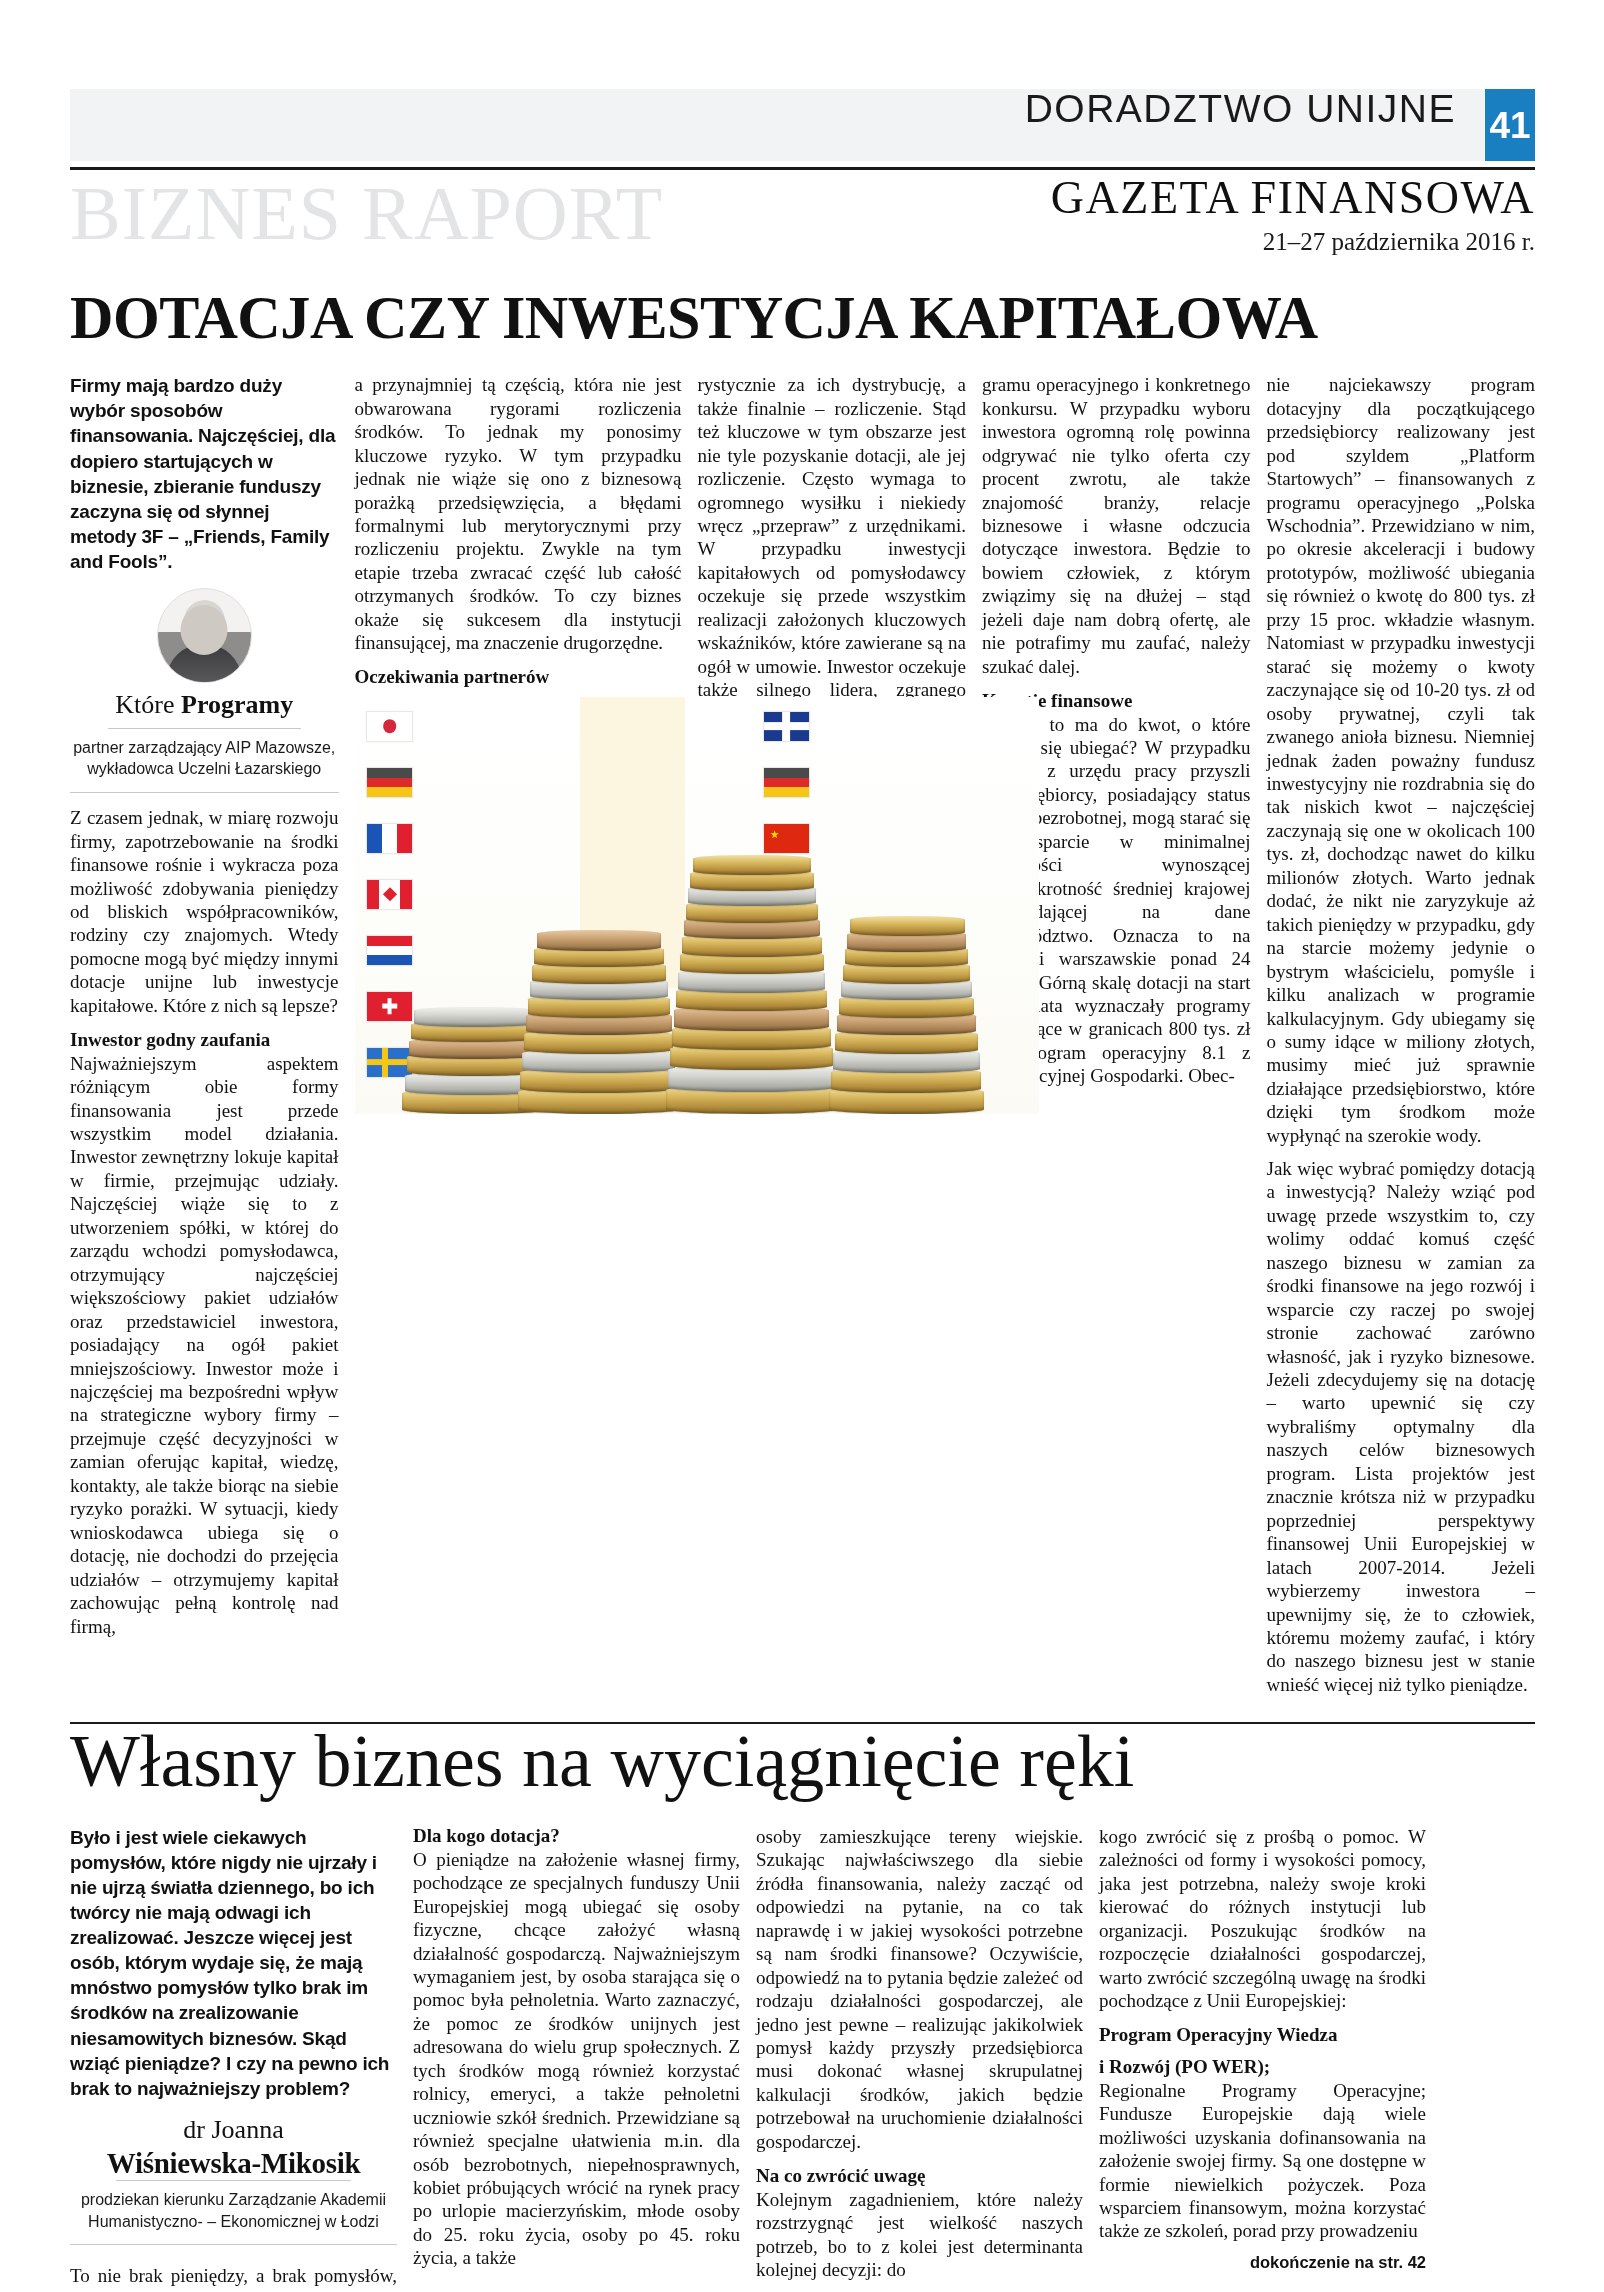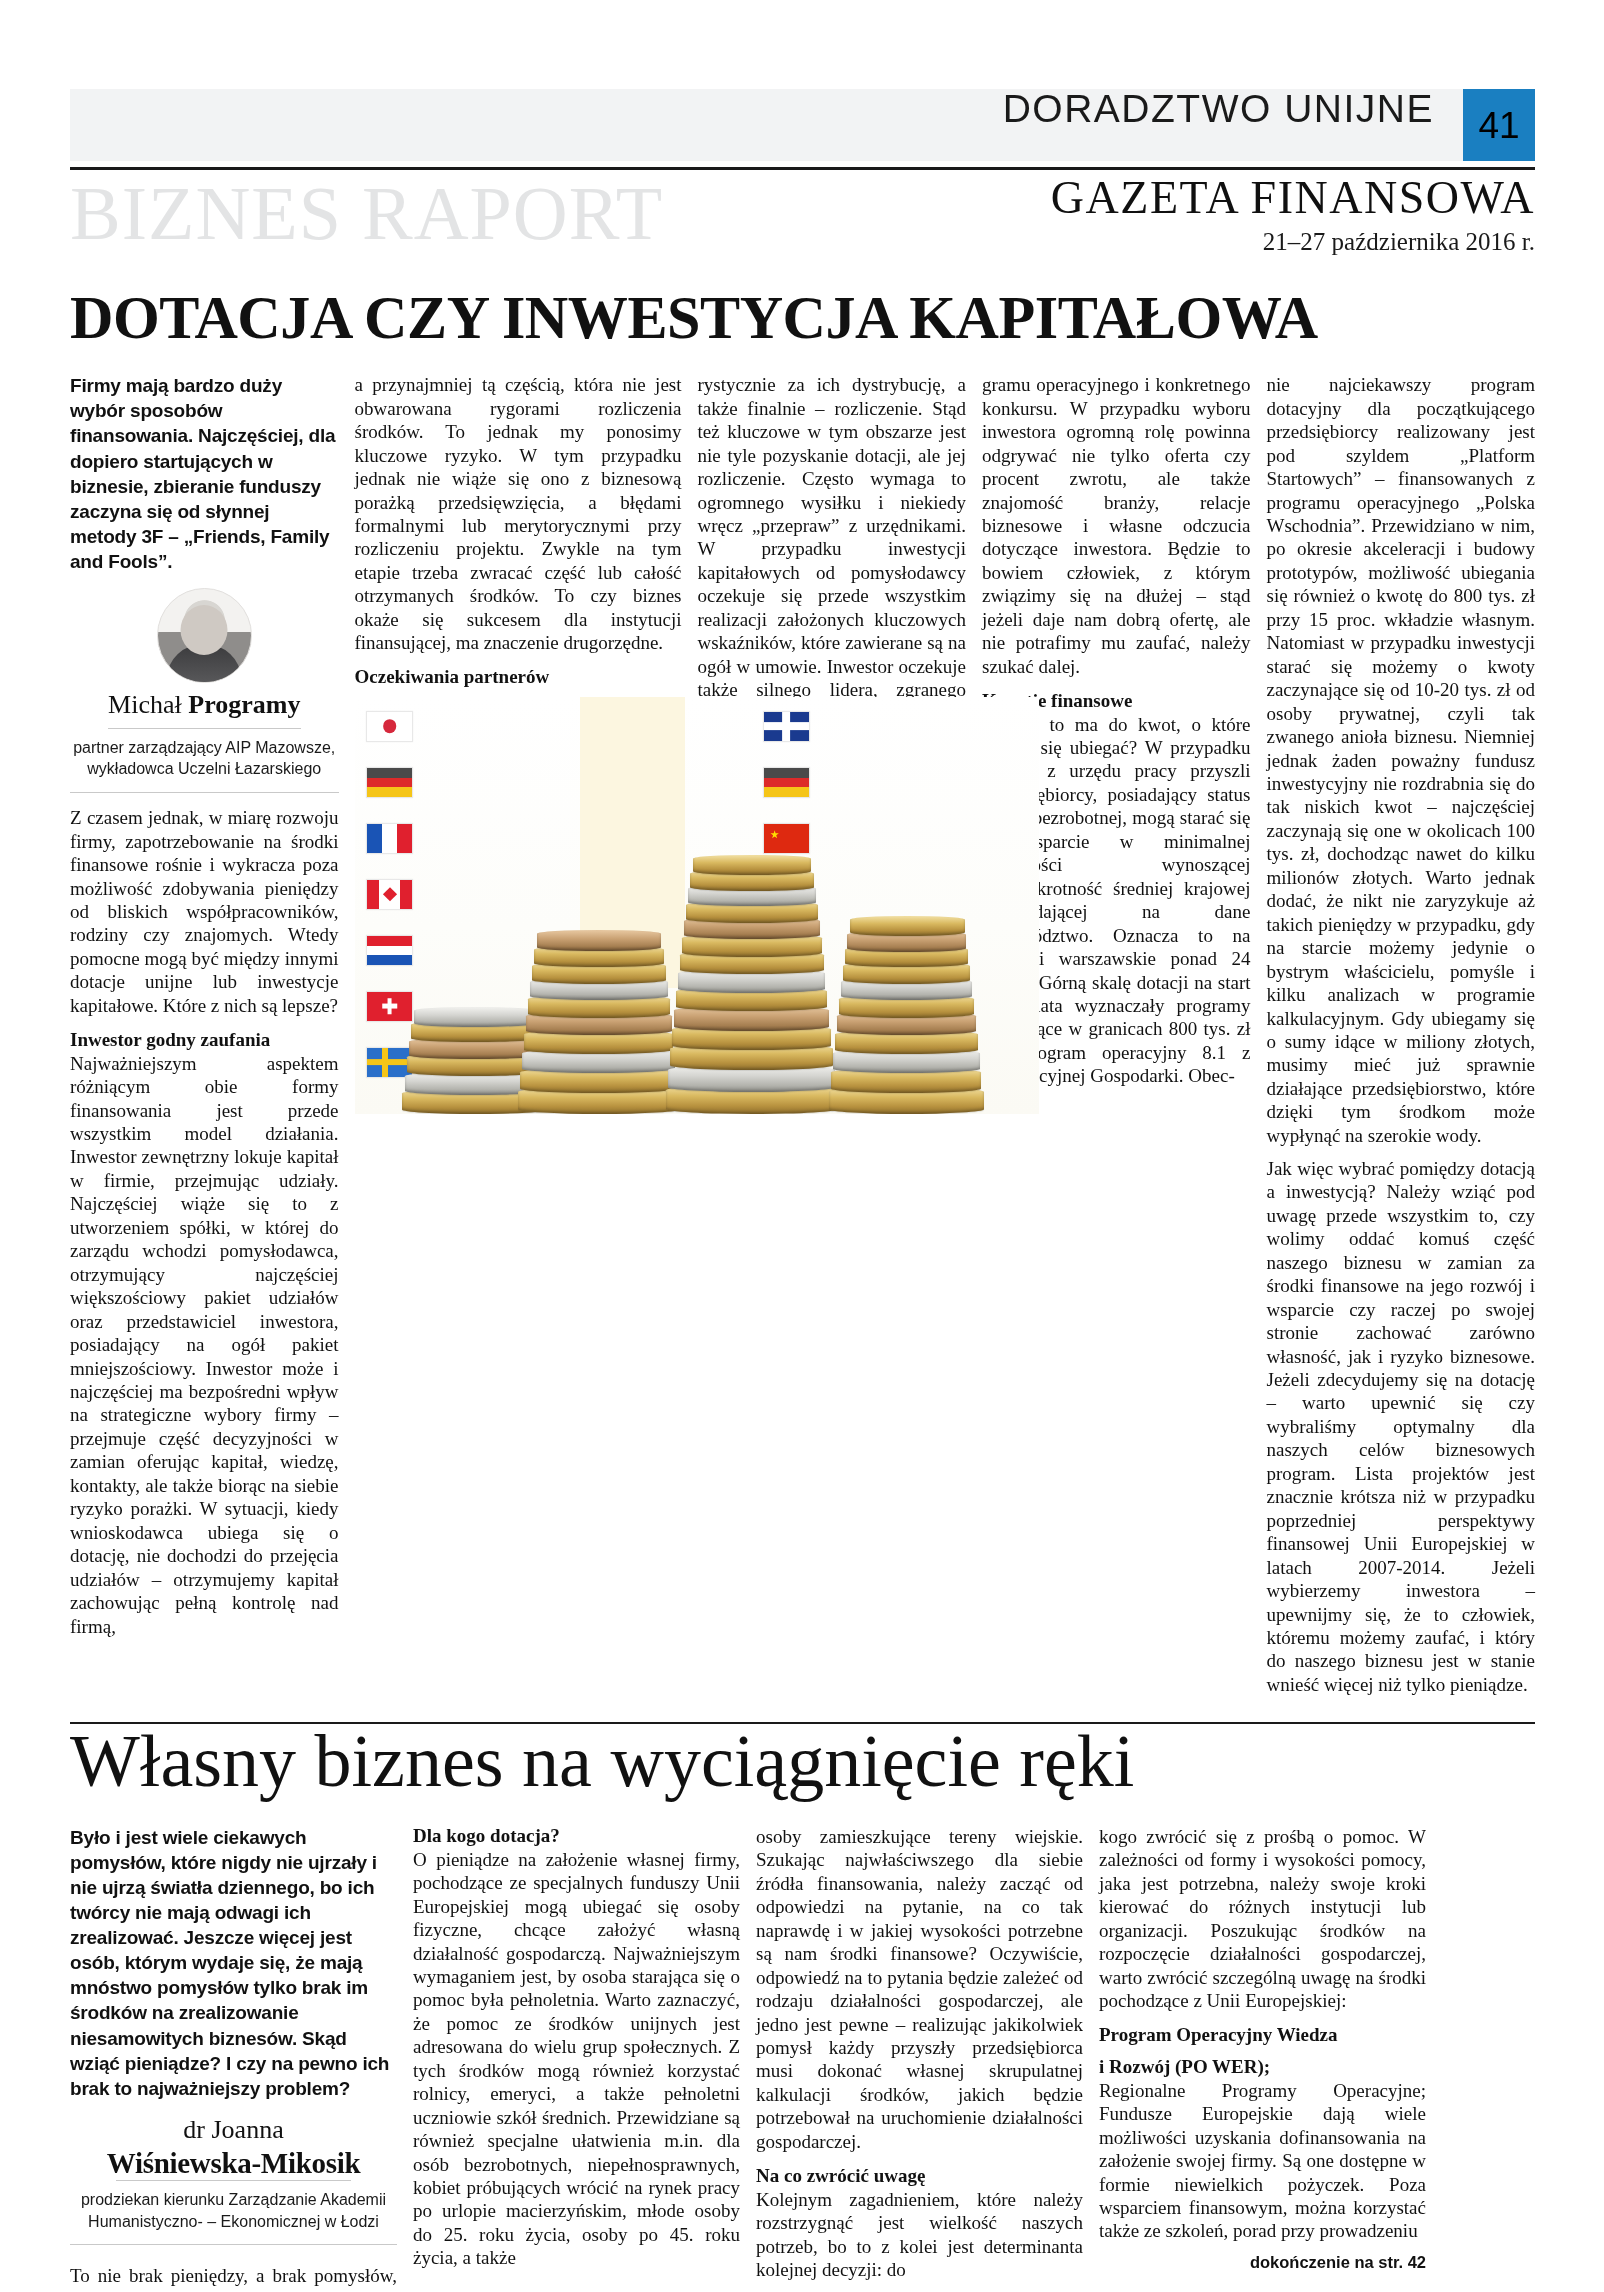--- a/index.html
+++ b/index.html
@@ -30,25 +30,25 @@
   .section-kicker{
     font-family:"Liberation Sans", sans-serif;
     font-size:39px;
     letter-spacing:1.5px;
     color:#1a1a1a;
     font-weight:400;
     padding-right:29px;
     line-height:1;
   }
   .page-number-badge{
-    width:72px;height:72px;
+    width:50px;height:72px;
     background:#1a7fc1;
-    color:#000000;
+    color:#ffffff;
     font-family:"Liberation Sans", sans-serif;
-    font-size:37px;font-weight:400;
+    font-size:37px;font-weight:700;
     display:flex;align-items:center;justify-content:center;
     line-height:1;
   }
   .rule-heavy{height:2.9px;background:#1a1a1a;margin-top:5.8px;}
 
   .brandrow{
     position:relative;
     height:103px;
     display:flex;
     align-items:flex-start;
@@ -281,21 +281,21 @@
 
   <h1 class="headline-main">DOTACJA CZY INWESTYCJA KAPITAŁOWA</h1>
 
   <div class="cols">
 
     <div class="col">
       <p class="lead">Firmy mają bardzo duży wybór sposobów finansowania. Najczęściej, dla dopiero startujących w biznesie, zbieranie funduszy zaczyna się od słynnej metody 3F – „Friends, Family and Fools”.</p>
 
       <div class="author-box">
         <div class="avatar"></div>
-        <div class="author-name"><span>Michał </span><b>Programy</b></div>
+        <div class="author-name"><span>Które </span><b>Programy</b></div>
         <div class="author-rule"></div>
         <div class="author-role">partner zarządzający AIP Mazowsze, wykładowca Uczelni Łazarskiego</div>
         <div class="author-rule-bottom"></div>
       </div>
 
       <p class="body-text">Z czasem jednak, w miarę rozwoju firmy, zapotrzebowanie na środki finansowe rośnie i wykracza poza możliwość zdobywania pieniędzy od bliskich współpracowników, rodziny czy znajomych. Wtedy pomocne mogą być między innymi dotacje unijne lub inwestycje kapitałowe. Które z nich są lepsze?</p>
       <div class="subhead">Inwestor godny zaufania</div>
       <p class="body-text">Najważniejszym aspektem różniącym obie formy finansowania jest przede wszystkim model działania. Inwestor zewnętrzny lokuje kapitał w firmie, przejmując udziały. Najczęściej wiąże się to z utworzeniem spółki, w której do zarządu wchodzi pomysłodawca, otrzymujący najczęściej większościowy pakiet udziałów oraz przedstawiciel inwestora, posiadający na ogół pakiet mniejszościowy. Inwestor może i najczęściej ma bezpośredni wpływ na strategiczne wybory firmy – przejmuje część decyzyjności w zamian oferując kapitał, wiedzę, kontakty, ale także biorąc na siebie ryzyko porażki. W sytuacji, kiedy wnioskodawca ubiega się o dotację, nie dochodzi do przejęcia udziałów – otrzymujemy kapitał zachowując pełną kontrolę nad firmą,</p>
     </div>
 

